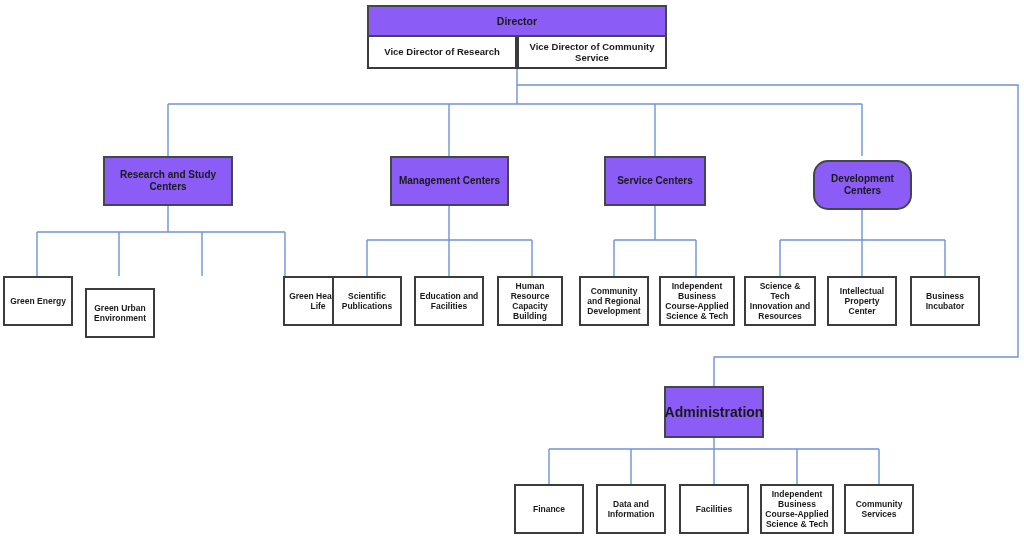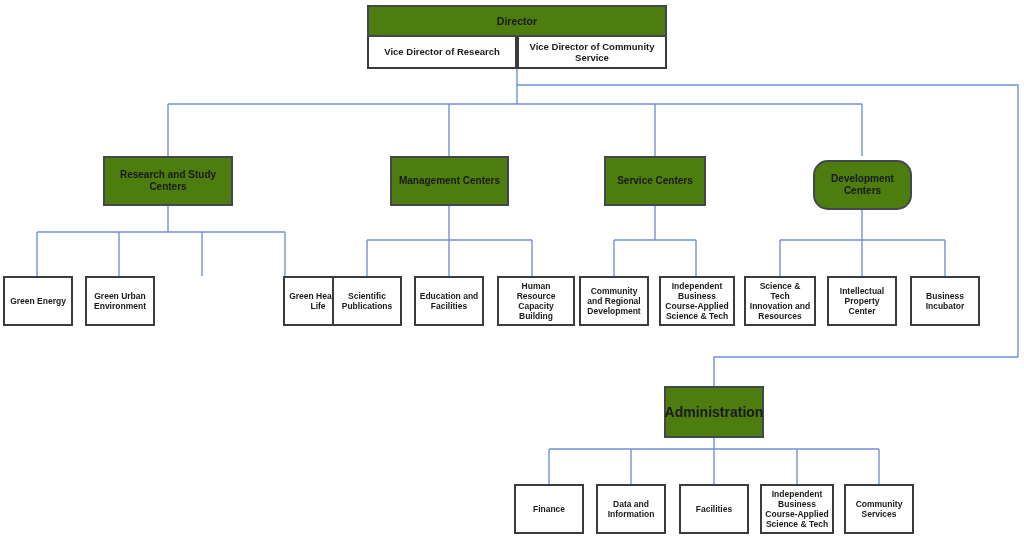--- a/index.html
+++ b/index.html
@@ -34,21 +34,21 @@
     text-align: center;
     border: 2px solid #3a3a3a;
     background: #ffffff;
     color: #1a1a1a;
     font-weight: bold;
     line-height: 1.18;
     padding: 2px 3px;
     z-index: 2;
   }
   .node.filled {
-    background: #4d7c0f;
+    background: #8b5cf6;
     border: 2px solid #44464d;
   }
   .node.leaf {
     border: 2px solid #3c3c3c;
     font-size: 8.5px;
   }
   .node.tier2 {
     font-size: 10px;
   }
   .node.director {
@@ -122,26 +122,26 @@
 
   <div class="node filled tier2" style="left:103px; top:156px; width:130px; height:50px;">Research and Study Centers</div>
 
   <div class="node filled tier2" style="left:390px; top:156px; width:119px; height:50px;">Management Centers</div>
 
   <div class="node filled tier2" style="left:604px; top:156px; width:102px; height:50px;">Service Centers</div>
 
   <div class="node filled tier2" style="left:813px; top:160px; width:99px; height:50px;border-radius:15px;">Development Centers</div>
 
   <div class="node leaf" style="left:3px; top:276px; width:70px; height:50px;">Green Energy</div>
-  <div class="node leaf" style="left:85px; top:276px; width:70px; height:50px;">Green Urban Environment</div>
+  <div class="node leaf" style="left:85px; top:288px; width:70px; height:50px;">Green Urban Environment</div>
   <div class="node leaf" style="left:251px; top:276px; width:70px; height:50px;margin-left:32px;">Green Healthy Life</div>
 
   <div class="node leaf" style="left:332px; top:276px; width:70px; height:50px;">Scientific Publications</div>
   <div class="node leaf" style="left:414px; top:276px; width:70px; height:50px;">Education and Facilities</div>
-  <div class="node leaf" style="left:497px; top:276px; width:78px; height:50px;">Human Resource Capacity Building</div>
+  <div class="node leaf" style="left:497px; top:276px; width:66px; height:50px;">Human Resource Capacity Building</div>
 
   <div class="node leaf" style="left:579px; top:276px; width:70px; height:50px;">Community and Regional Development</div>
   <div class="node leaf" style="left:659px; top:276px; width:76px; height:50px;">Independent Business Course-Applied Science &amp; Tech</div>
 
   <div class="node leaf" style="left:744px; top:276px; width:72px; height:50px;">Science &amp; Tech Innovation and Resources</div>
   <div class="node leaf" style="left:827px; top:276px; width:70px; height:50px;">Intellectual Property Center</div>
   <div class="node leaf" style="left:910px; top:276px; width:70px; height:50px;">Business Incubator</div>
 
   <div class="node filled admin" style="left:664px; top:386px; width:100px; height:52px;">Administration</div>
 

